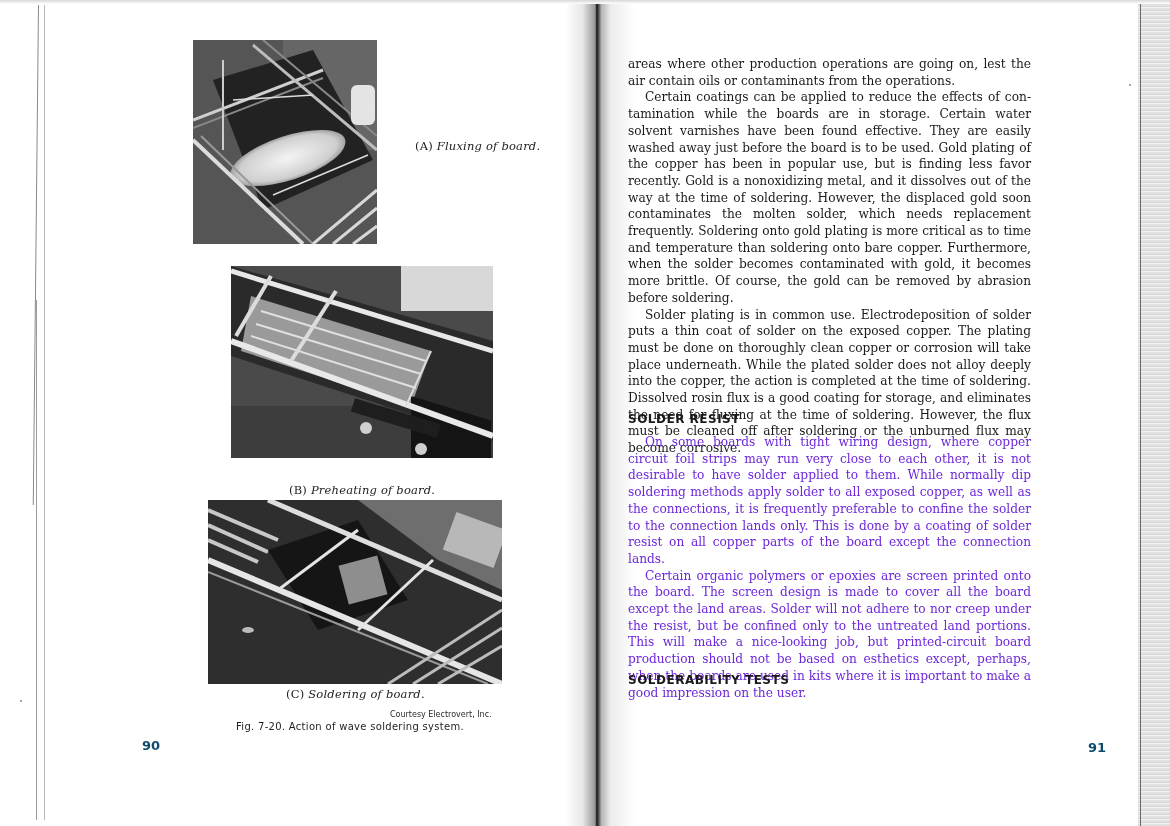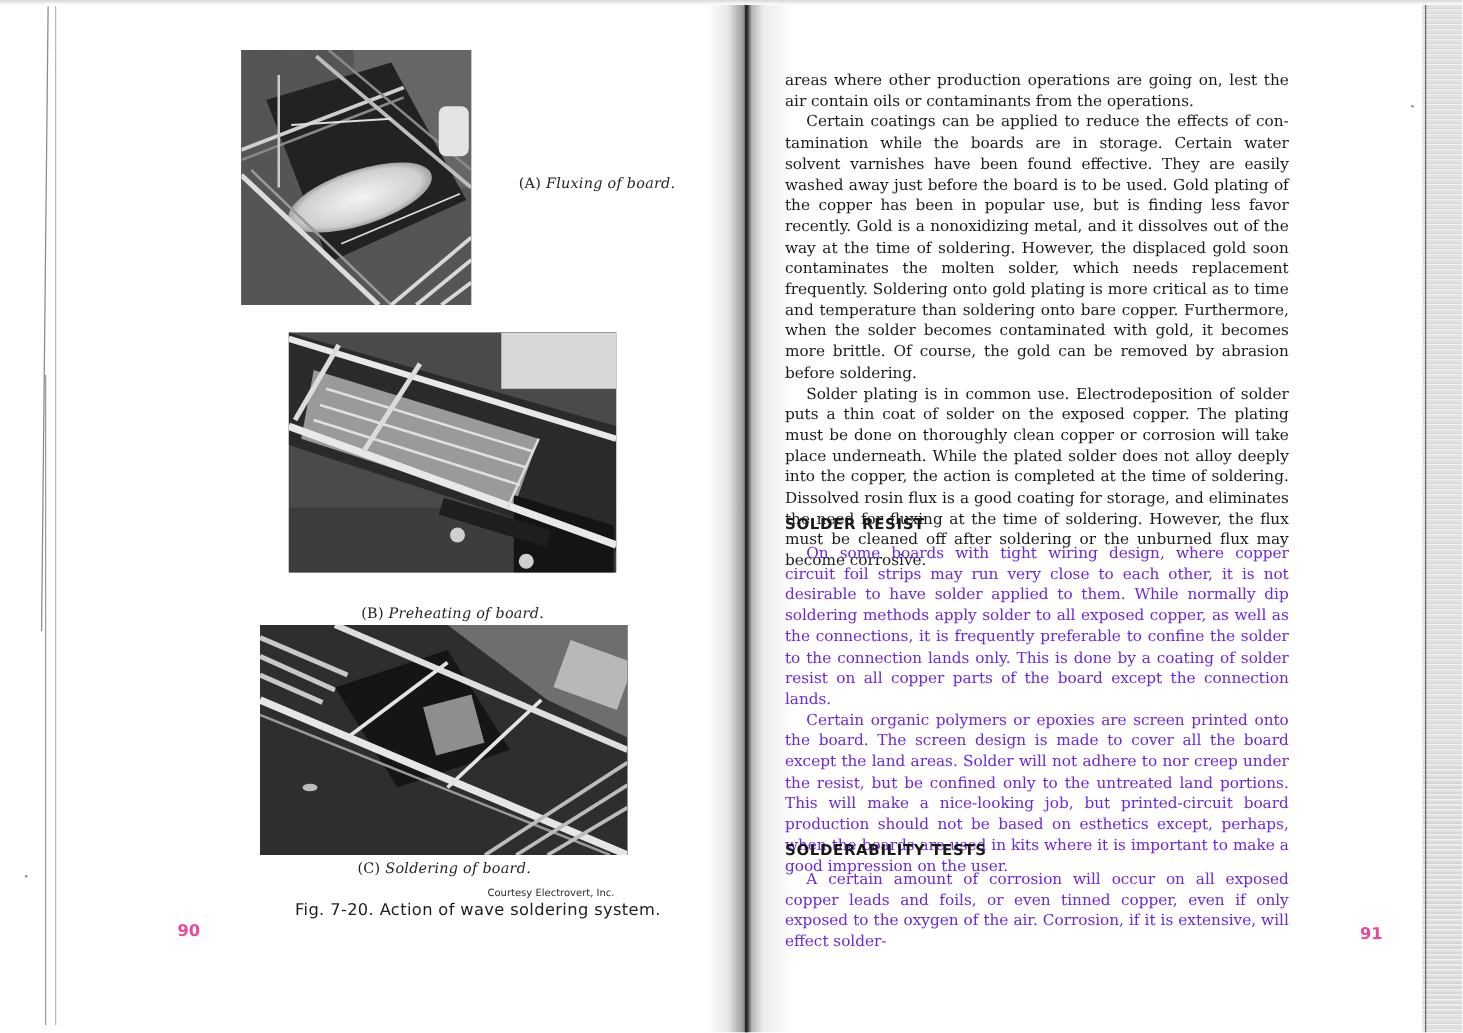--- a/index.html
+++ b/index.html
@@ -56,26 +56,26 @@
   .caption .letter { font-style: normal; }
   #cap-a { left: 415px; top: 139px; }
   #cap-b { left: 289px; top: 483px; }
   #cap-c { left: 286px; top: 687px; }
   .courtesy {
     position: absolute; left: 390px; top: 710px;
     font-family: "DejaVu Sans", sans-serif; font-size: 8px; color: #2a2a2a; white-space: nowrap; text-align: center;
   }
   .figcap {
     position: absolute; left: 236px; top: 721px;
-    font-family: "DejaVu Sans", sans-serif; font-size: 13px; color: #1e1e1e; white-space: nowrap;
+    font-family: "DejaVu Sans", sans-serif; font-size: 10px; color: #1e1e1e; white-space: nowrap;
     letter-spacing: 0.3px;
   }
   .page-num {
     position: absolute; font-family: "DejaVu Sans", sans-serif; font-weight: bold;
-    font-size: 13px; color: #ec4899; text-align: center;
+    font-size: 13px; color: #0c4a6e; text-align: center;
   }
   #pn-left { left: 142px; top: 738px; }
   #pn-right { left: 1088px; top: 740px; }
 
   
   .text-col {
     position: absolute; left: 628px; top: 56px; width: 403px;
     font-family: "DejaVu Serif", serif; font-size: 12.2px; line-height: 16.7px;
     color: #1a1a1a; text-align: justify;
   }
@@ -233,18 +233,17 @@
     </div>
 
     <div class="section" id="sec-resist">
       <h2 class="heading">SOLDER RESIST</h2>
       <p class="para">On some boards with tight wiring design, where copper circuit foil strips may run very close to each other, it is not desirable to have solder applied to them. While normally dip soldering methods apply solder to all exposed copper, as well as the connections, it is frequently preferable to confine the solder to the connection lands only. This is done by a coating of solder resist on all copper parts of the board except the connection lands.</p>
       <p class="para">Certain organic polymers or epoxies are screen printed onto the board. The screen design is made to cover all the board except the land areas. Solder will not adhere to nor creep under the resist, but be confined only to the untreated land portions. This will make a nice-looking job, but printed-circuit board production should not be based on esthetics except, perhaps, when the boards are used in kits where it is important to make a good impression on the user.</p>
     </div>
 
     <div class="section" id="sec-tests">
       <h2 class="heading">SOLDERABILITY TESTS</h2>
-      <p class="para">A certain amount of corrosion will occur on all exposed copper leads and foils, or even tinned copper, even if only exposed to the oxygen of the air. Corrosion, if it is extensive, will effect solder-</p>
     </div>
 
     <div class="page-num" id="pn-right">91</div>
   </div>
 </div>
 
 </body></html>

